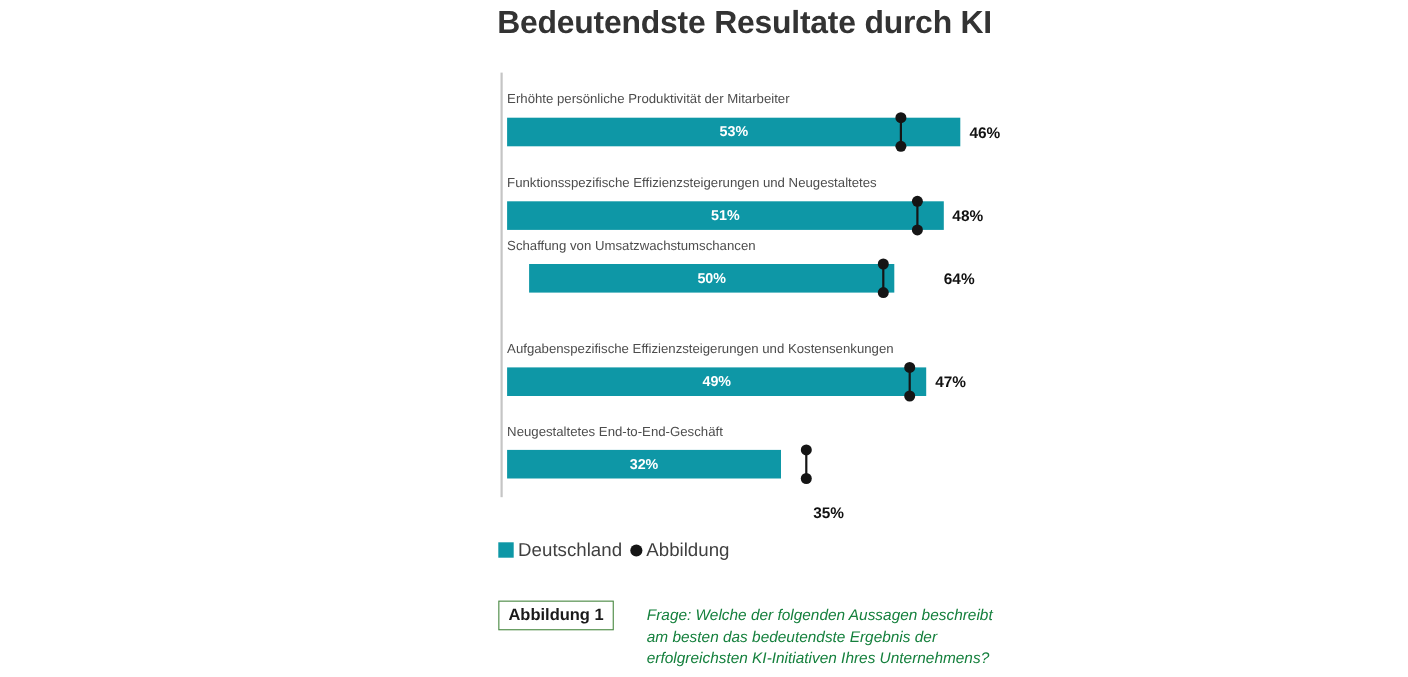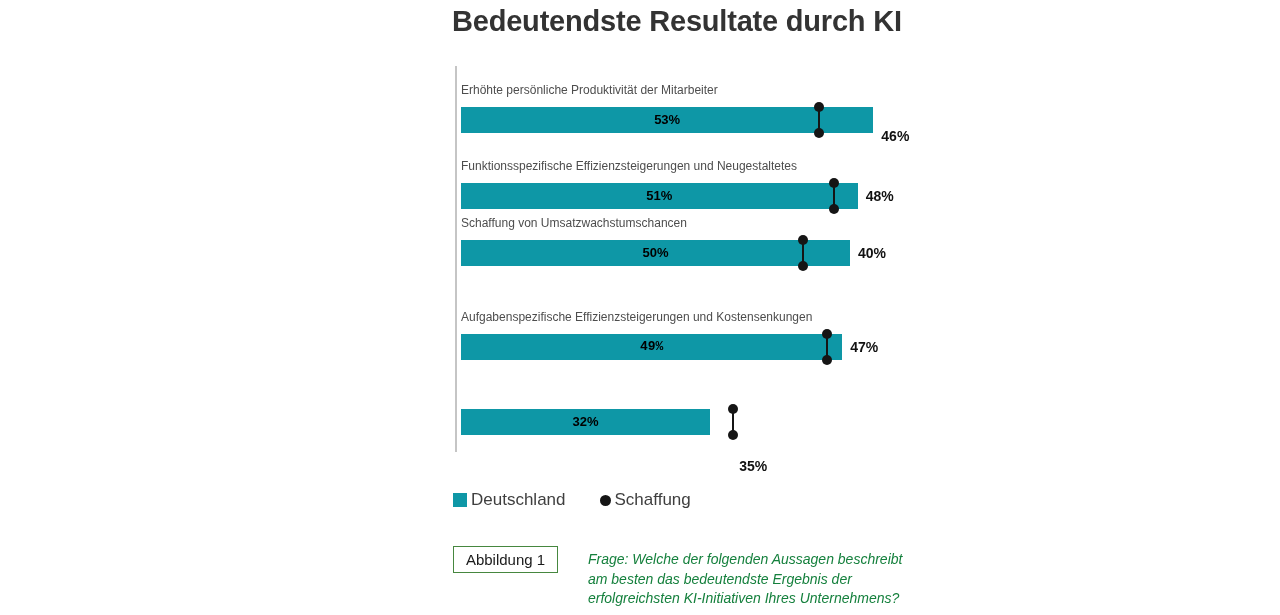--- a/index.html
+++ b/index.html
@@ -17,48 +17,48 @@
   .row{position:absolute;left:461px;width:520px;height:60px;}
   .cat-label{
     position:absolute;left:0;top:0;white-space:nowrap;
     font-size:12px;color:#4d4d4d;
   }
   .bar{
     position:absolute;left:0;top:24px;height:26px;background:#0E97A6;
   }
   .bar-val{
     position:absolute;left:0;top:0;width:100%;height:26px;line-height:26px;
-    text-align:center;color:#000000;font-size:13px;font-weight:bold;
+    text-align:center;color:#ffffff;font-size:13px;font-weight:bold;
   }
   .marker{position:absolute;top:19px;width:10px;height:36px;}
   .marker .mline{
     position:absolute;left:4px;top:5px;bottom:5px;width:2px;background:#151515;
   }
   .marker .dot{
     position:absolute;left:0;width:10px;height:10px;border-radius:50%;background:#151515;
   }
   .marker .dot.top{top:0;}
   .marker .dot.bottom{bottom:0;}
   .total-val{
     position:absolute;top:24px;height:26px;line-height:26px;white-space:nowrap;
     font-size:14px;font-weight:bold;color:#111111;
   }
   .legend{
-    position:absolute;left:453px;top:490px;display:flex;align-items:center;column-gap:34px;
+    position:absolute;left:453px;top:490px;display:flex;align-items:center;column-gap:7px;
   }
   .legend-item{display:flex;align-items:center;column-gap:4px;}
   .legend-square{width:14px;height:14px;background:#0E97A6;display:inline-block;}
   .legend-dot{width:11px;height:11px;border-radius:50%;background:#151515;display:inline-block;}
   .legend-label{font-size:17px;color:#3f3f3f;}
   .figure-box{
     position:absolute;left:453px;top:546px;width:105px;height:27px;
     border:1.5px solid #46873f;box-sizing:border-box;
     display:flex;align-items:center;justify-content:center;
   }
-  .figure-box-label{font-size:15px;font-weight:normal;color:#1a1a1a;}
+  .figure-box-label{font-size:15px;font-weight:bold;color:#1a1a1a;}
   .figure-caption{
     position:absolute;left:588px;top:550px;width:320px;
     font-size:14px;line-height:19.5px;font-style:italic;color:#15803d;
   }
 </style>
 </head>
 <body>
 
 <div id="canvas">
 
@@ -69,82 +69,83 @@
   <div class="row" style="top:83px">
     <div class="cat-label">Erhöhte persönliche Produktivität der Mitarbeiter</div>
     <div class="bar" style="width: 412.34px; background: rgb(14, 151, 166);">
         <span class="bar-val">53%</span>
       </div>
     <div class="marker" style="left: 352.88px;">
         <span class="dot top"></span>
         <span class="mline"></span>
         <span class="dot bottom"></span>
       </div>
-    <div class="total-val" style="left: 420.34px; margin-top: 16px;">46%</div>
+    <div class="total-val" style="left: 420.34px;">46%</div>
   </div>
 
   <div class="row" style="top:159px">
     <div class="cat-label">Funktionsspezifische Effizienzsteigerungen und Neugestaltetes</div>
     <div class="bar" style="width: 396.78px; background: rgb(14, 151, 166); text-decoration: underline;">
         <span class="bar-val">51%</span>
       </div>
     <div class="marker" style="left: 368.44px;">
         <span class="dot top"></span>
         <span class="mline"></span>
         <span class="dot bottom"></span>
       </div>
     <div class="total-val" style="left: 404.78px;">48%</div>
   </div>
 
   <div class="row" style="top:216px">
     <div class="cat-label">Schaffung von Umsatzwachstumschancen</div>
-    <div class="bar" style="width: 389px; background: rgb(14, 151, 166);">
+    <div class="bar" style="width: 332px; background: rgb(14, 151, 166); margin-left: 20px;">
         <span class="bar-val">50%</span>
       </div>
     <div class="marker" style="left: 337.32px;">
         <span class="dot top"></span>
         <span class="mline"></span>
         <span class="dot bottom"></span>
       </div>
-    <div class="total-val" style="left: 397px;">40%</div>
+    <div class="total-val" style="left: 397px;">64%</div>
   </div>
 
   <div class="row" style="top:310px">
     <div class="cat-label">Aufgabenspezifische Effizienzsteigerungen und Kostensenkungen</div>
-    <div class="bar" style="width: 381.22px; background: rgb(14, 151, 166); font-family: Liberation Mono, monospace;">
+    <div class="bar" style="width: 381.22px; background: rgb(14, 151, 166);">
         <span class="bar-val">49%</span>
       </div>
     <div class="marker" style="left: 360.66px;">
         <span class="dot top"></span>
         <span class="mline"></span>
         <span class="dot bottom"></span>
       </div>
     <div class="total-val" style="left: 389.22px; text-align: center;">47%</div>
   </div>
 
   <div class="row" style="top:385px">
+    <div class="cat-label">Neugestaltetes End-to-End-Geschäft</div>
     <div class="bar" style="width: 248.96px; background: rgb(14, 151, 166);">
         <span class="bar-val">32%</span>
       </div>
     <div class="marker" style="left: 267.3px;">
         <span class="dot top"></span>
         <span class="mline"></span>
         <span class="dot bottom"></span>
       </div>
     <div class="total-val" style="left: 278.3px; margin-top: 44px;">35%</div>
   </div>
 
   <div class="legend">
     <div class="legend-item">
       <span class="legend-square"></span>
       <span class="legend-label">Deutschland</span>
     </div>
     <div class="legend-item">
       <span class="legend-dot"></span>
-      <span class="legend-label">Schaffung</span>
+      <span class="legend-label">Abbildung</span>
     </div>
   </div>
 
   <div class="figure-box">
     <span class="figure-box-label">Abbildung 1</span>
   </div>
 
   <div class="figure-caption">Frage: Welche der folgenden Aussagen beschreibt am besten das bedeutendste Ergebnis der erfolgreichsten KI-Initiativen Ihres Unternehmens?</div>
 
 </div>

